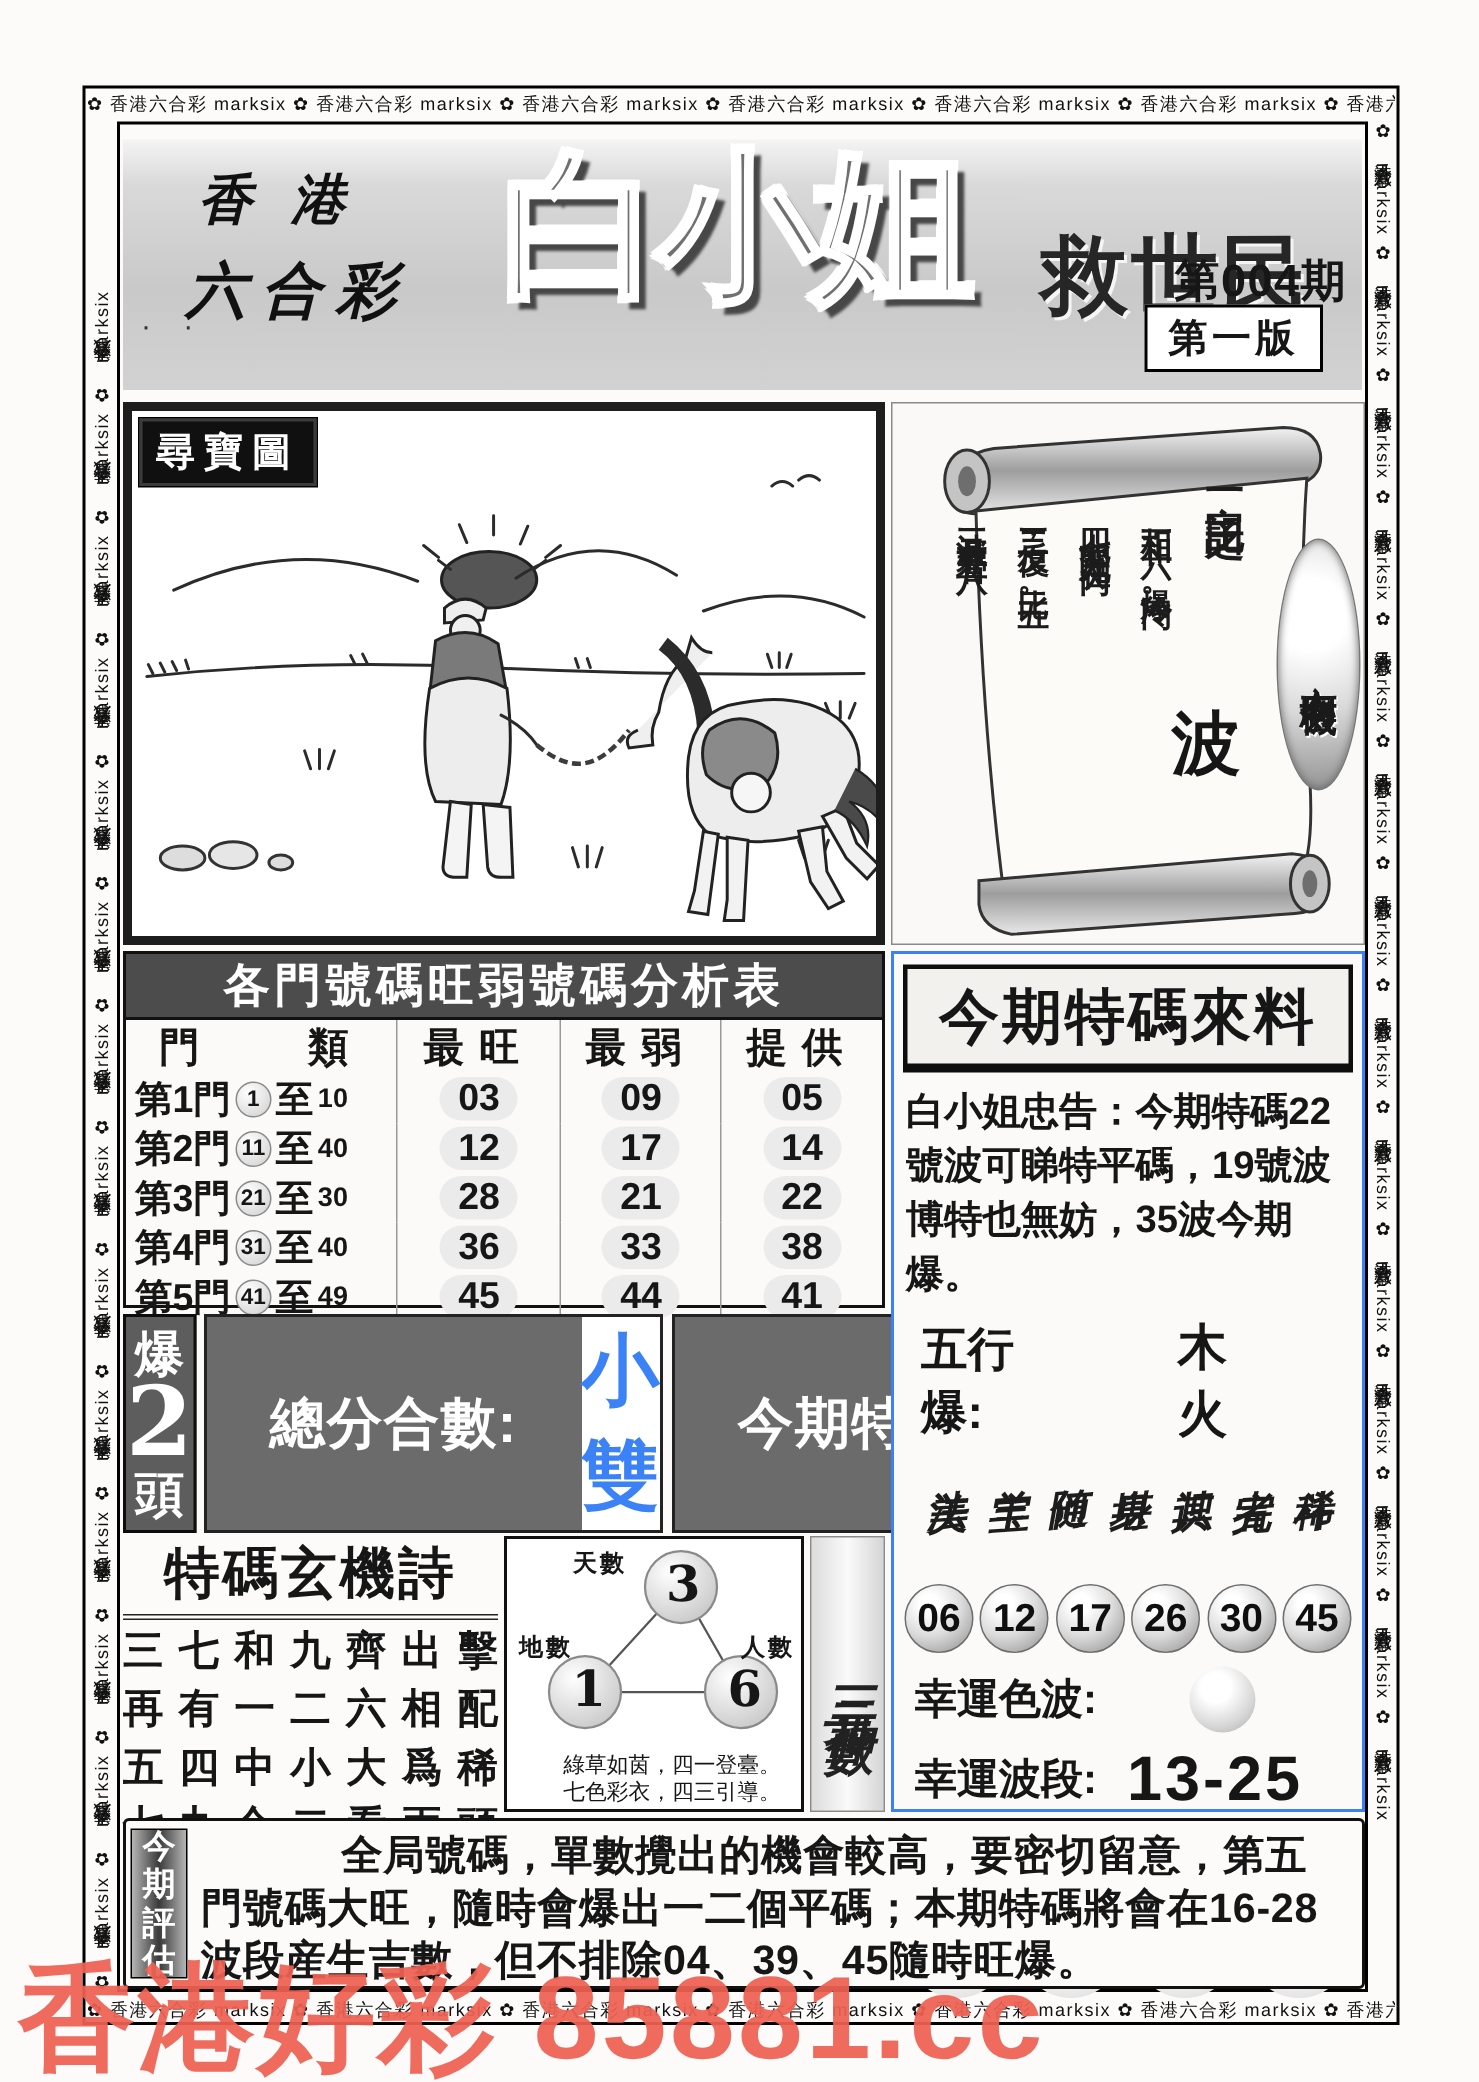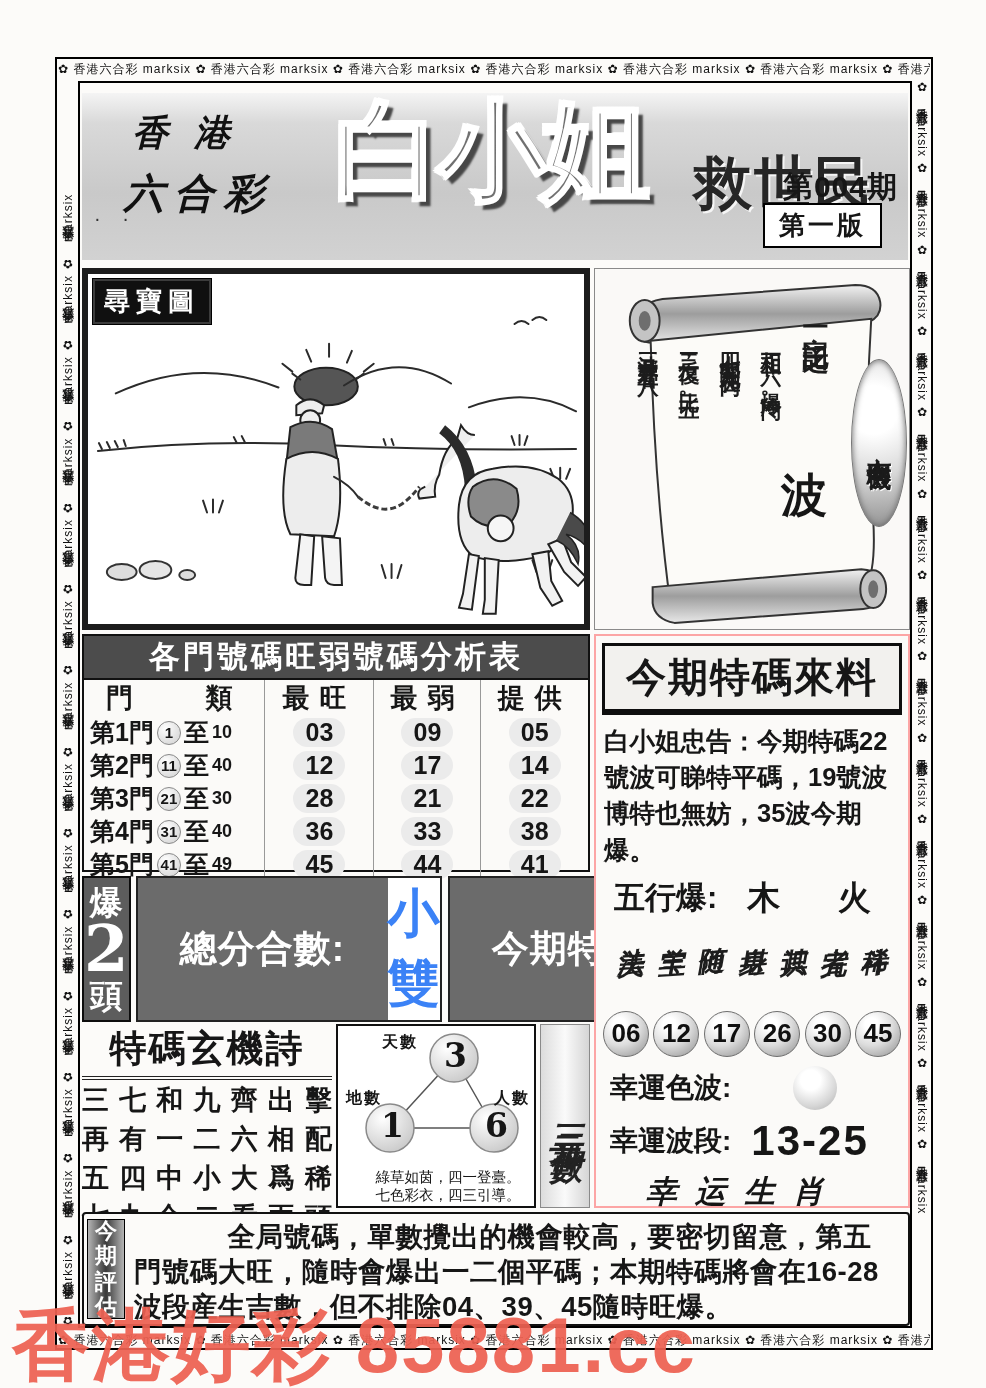--- a/index.html
+++ b/index.html
@@ -82,25 +82,25 @@
   .tri-box { position:absolute; left:336px; top:1024px; width:200px; height:184px; border:2px solid #101010; background:#fff; }
   .tri-box svg { position:absolute; left:0; top:0; }
   .tri-label { position:absolute; font-size:16px; font-weight:bold; letter-spacing:2px; }
   .tri-num { position:absolute; font-family:"DejaVu Serif","Liberation Serif",serif; font-size:33px; font-weight:bold; }
   .tri-cap { position:absolute; left:12px; bottom:2px; width:100%; text-align:center; font-size:14.5px; font-weight:normal; line-height:1.25; }
   .sanyuan { position:absolute; left:540px; top:1024px; width:50px; height:184px; border:1px solid #8a8a8a;
     background:linear-gradient(90deg,#dcdcdc,#fafafa 50%,#d5d5d5); display:flex; align-items:center; justify-content:center; }
   .sanyuan span { writing-mode:vertical-rl; font-family:"DejaVu Serif","Liberation Serif",serif; font-style:italic; font-weight:bold; font-size:33px; letter-spacing:9px; color:#222; }
 
   
-  .rcol { position:absolute; left:594px; top:634px; width:316px; height:574px; border:2px solid #fca5a5; background:#fbfaf8; }
+  .rcol { position:absolute; left:594px; top:634px; width:316px; height:574px; border:2px solid #3b82f6; background:#fbfaf8; }
   .rcol-title { margin:7px 6px 0 6px; border:3px solid #0e0e0e; border-bottom-width:6px; background:#f2f1ee; text-align:center;
     font-size:40px; font-weight:bold; letter-spacing:2px; padding:4px 0; }
   .advice { padding:8px 8px 2px 8px; font-size:25.5px; font-weight:bold; line-height:1.42; }
-  .wuxing { display:flex; align-items:center; padding:6px 0 2px 18px; }
+  .wuxing { display:flex; align-items:center; padding:6px 0 2px 18px;gap:38px; }
   .wuxing-label { font-size:31px; font-weight:bold; }
   .wuxing-value { font-size:33px; font-weight:bold; margin-left:30px; word-spacing:46px; font-family:"DejaVu Serif","Liberation Serif",serif; }
   .callig { display:flex; justify-content:space-between; padding:4px 16px 0 16px; height:84px; }
   .callig span { writing-mode:vertical-rl; font-family:"DejaVu Serif","Liberation Serif",serif; font-style:italic; font-weight:600; font-size:27px; color:#1d1d1d; transform:rotate(-4deg); }
   .balls { display:flex; justify-content:space-between; padding:4px 7px 2px 7px; }
   .ball { width:46px; height:46px; border-radius:50%; background:radial-gradient(circle at 35% 28%,#ffffff 15%,#dcdcdc 50%,#8c8c8c 100%);
     border:1px solid #6e6e6e; display:flex; align-items:center; justify-content:center; font-size:26px; font-weight:bold; color:#0f0f0f; }
   .lucky-row { display:flex; align-items:center; padding:7px 0 0 14px; }
   .lucky-label { font-size:28px; font-weight:bold; }
   .color-ball { width:44px; height:44px; border-radius:50%; margin-left:62px;

